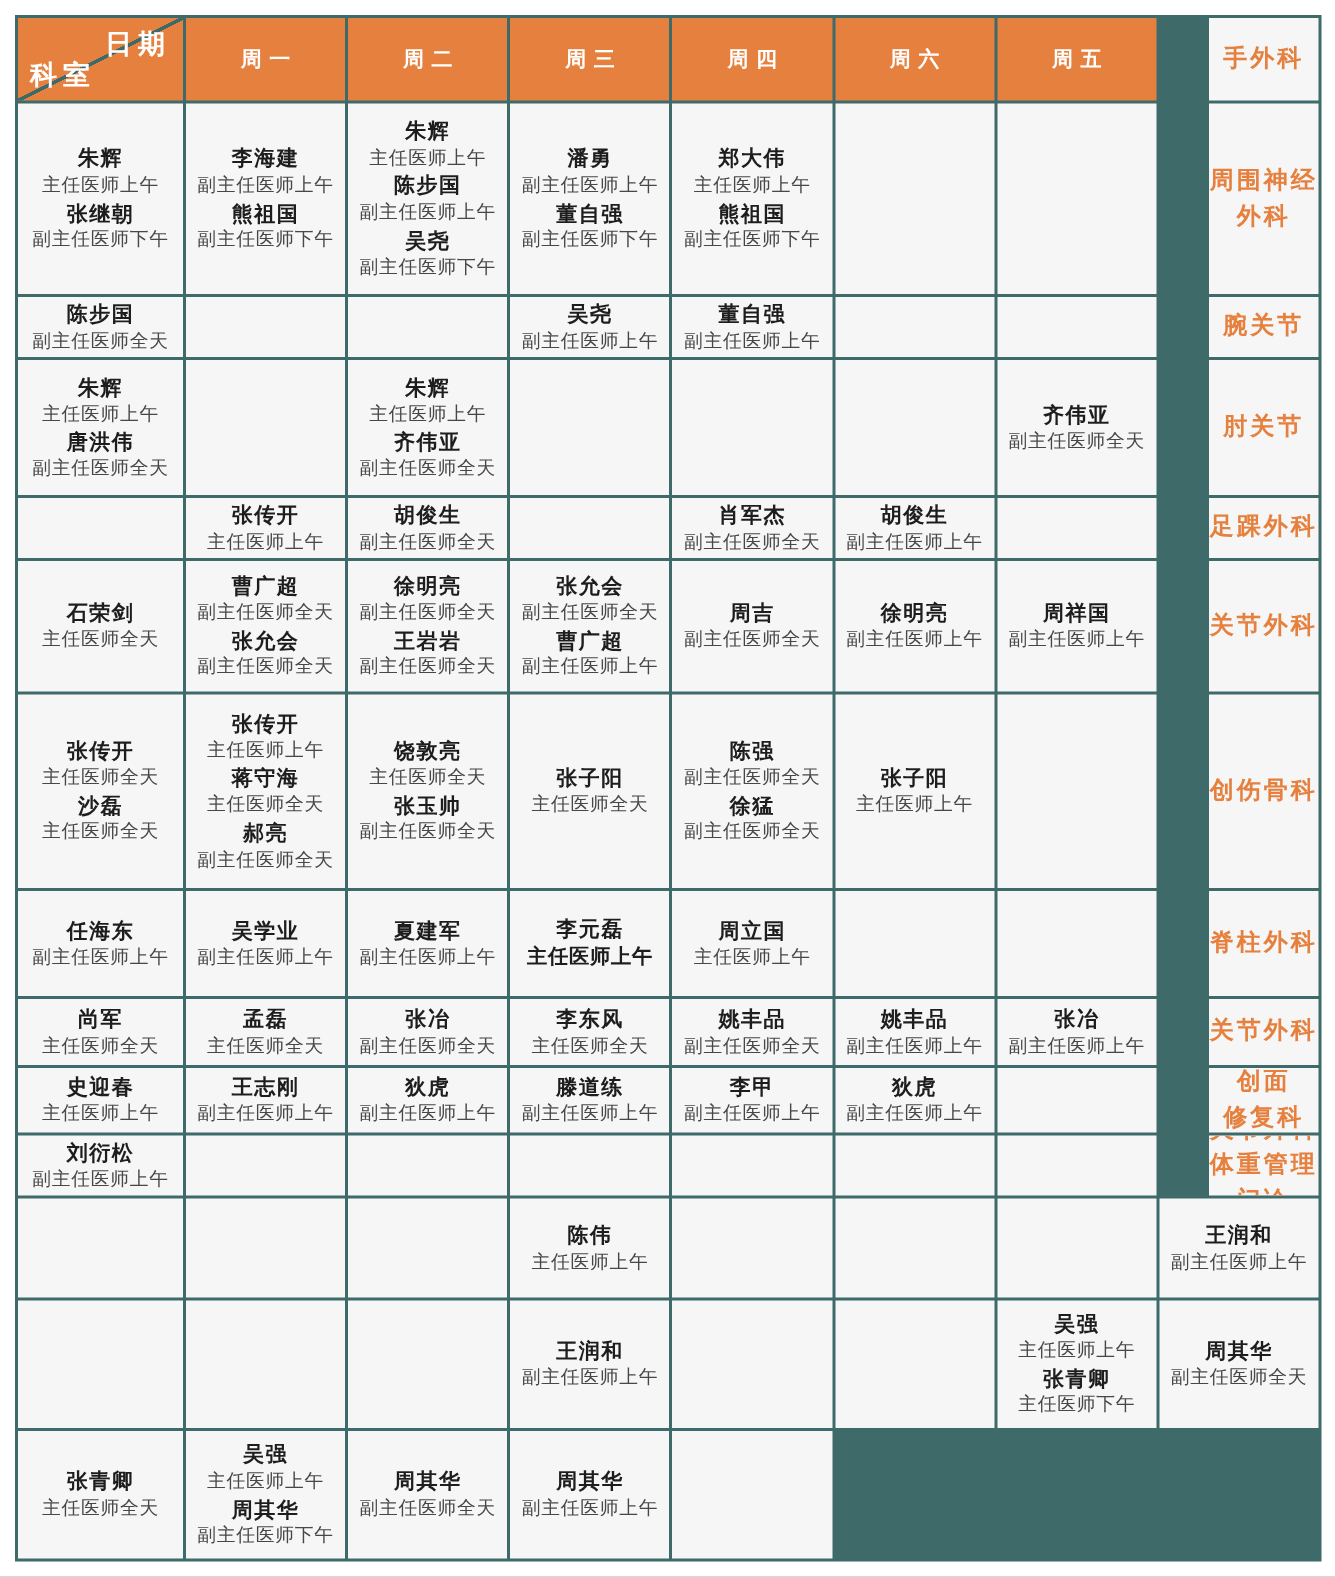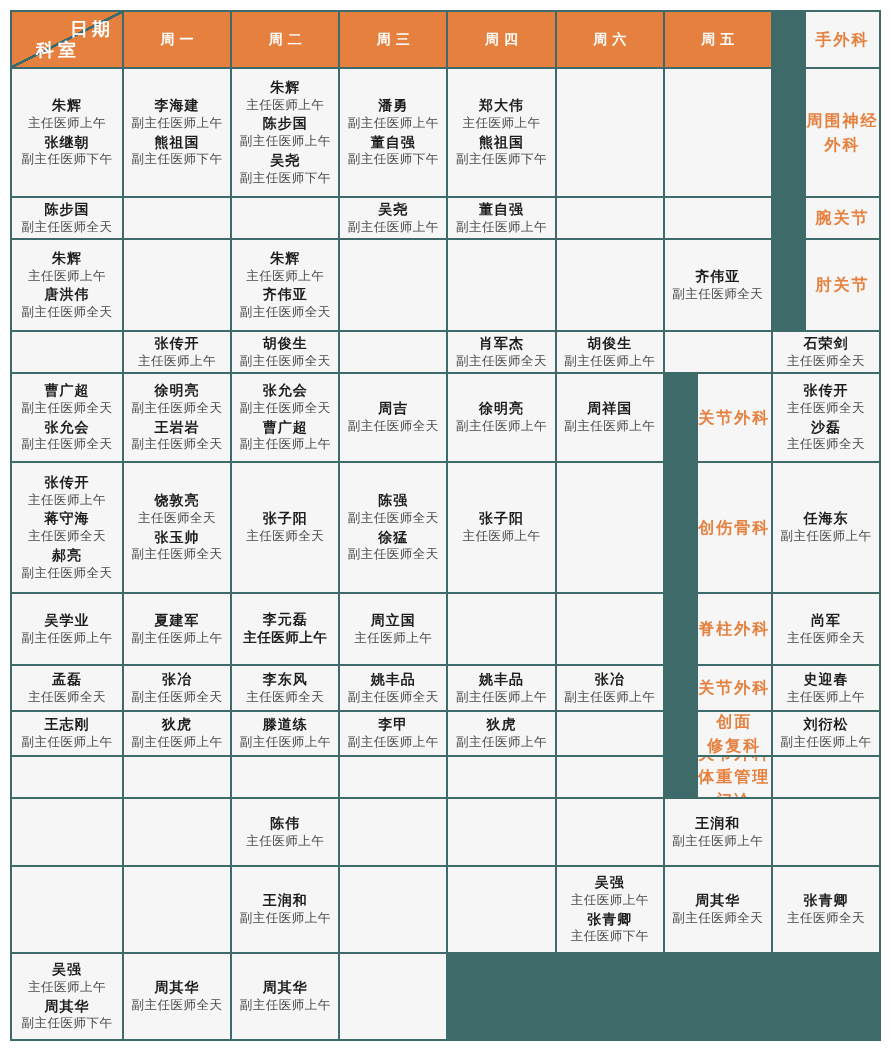--- a/index.html
+++ b/index.html
@@ -40,21 +40,21 @@
         #3F6A6A calc(50% - 1.3px),
         #3F6A6A calc(50% + 1.3px),
         rgba(0,0,0,0) calc(50% + 1.3px)),
       #E5803E;
   }
   .corner-date{
     position:absolute;top:5px;right:8px;
     color:#fff;font-weight:bold;font-size:18px;letter-spacing:4px;
   }
   .corner-dept{
-    position:absolute;bottom:5px;left:24px;
+    position:absolute;bottom:5px;left:8px;
     color:#fff;font-weight:bold;font-size:18px;letter-spacing:4px;
   }
   .dept-cell{
     color:#E5803E;
     font-weight:bold;
     font-size:16px;
     letter-spacing:2px;
     line-height:1.45;
     margin-left:33px;
   }
@@ -188,20 +188,23 @@
       <div class="cell sched-cell"></div>
       <div class="cell sched-cell">
         <div class="doc-name">肖军杰</div>
         <div class="doc-title">副主任医师全天</div>
       </div>
       <div class="cell sched-cell">
         <div class="doc-name">胡俊生</div>
         <div class="doc-title">副主任医师上午</div>
       </div>
       <div class="cell sched-cell"></div>
+      <div class="cell dept-cell">
+        <span>足踝外科</span>
+      </div>
       <div class="cell sched-cell">
         <div class="doc-name">石荣剑</div>
         <div class="doc-title">主任医师全天</div>
       </div>
       <div class="cell sched-cell">
         <div class="doc-name">曹广超</div>
         <div class="doc-title">副主任医师全天</div>
         <div class="doc-name">张允会</div>
         <div class="doc-title">副主任医师全天</div>
       </div>

